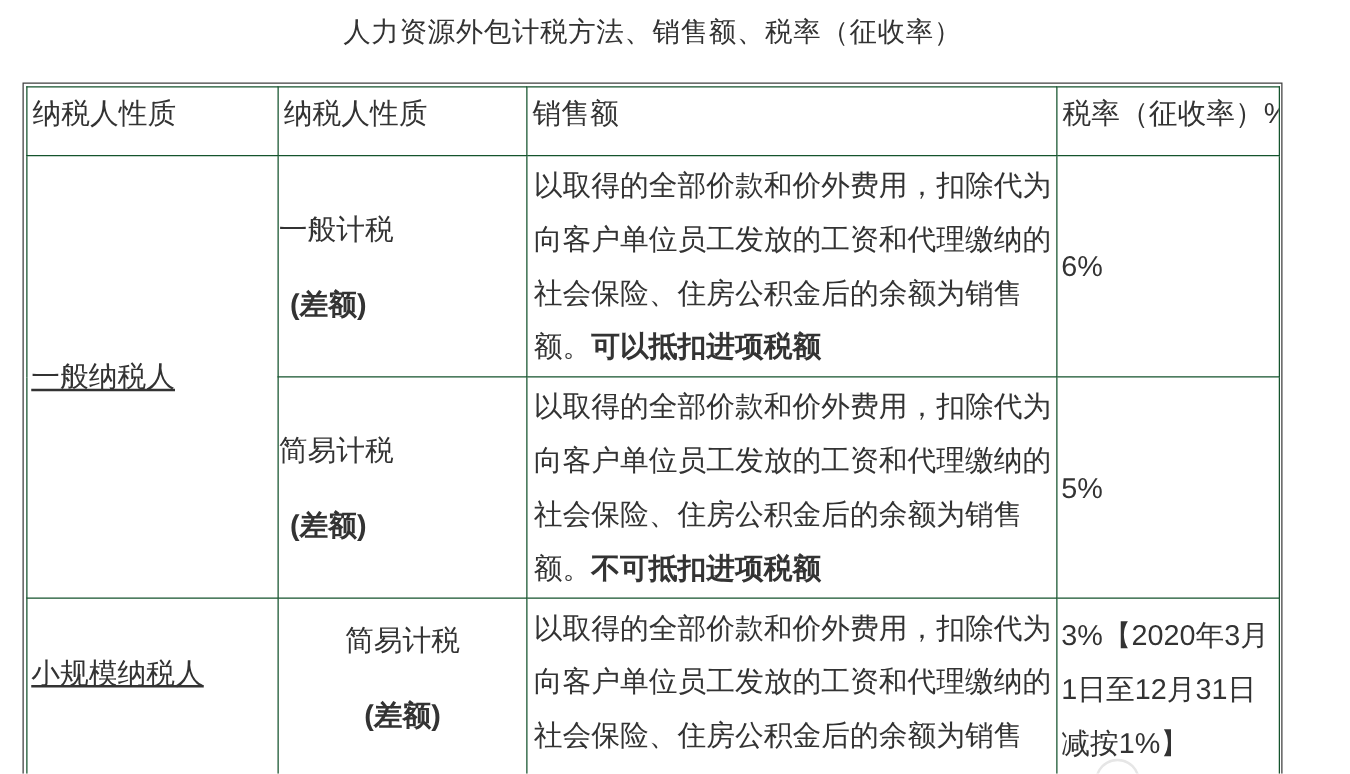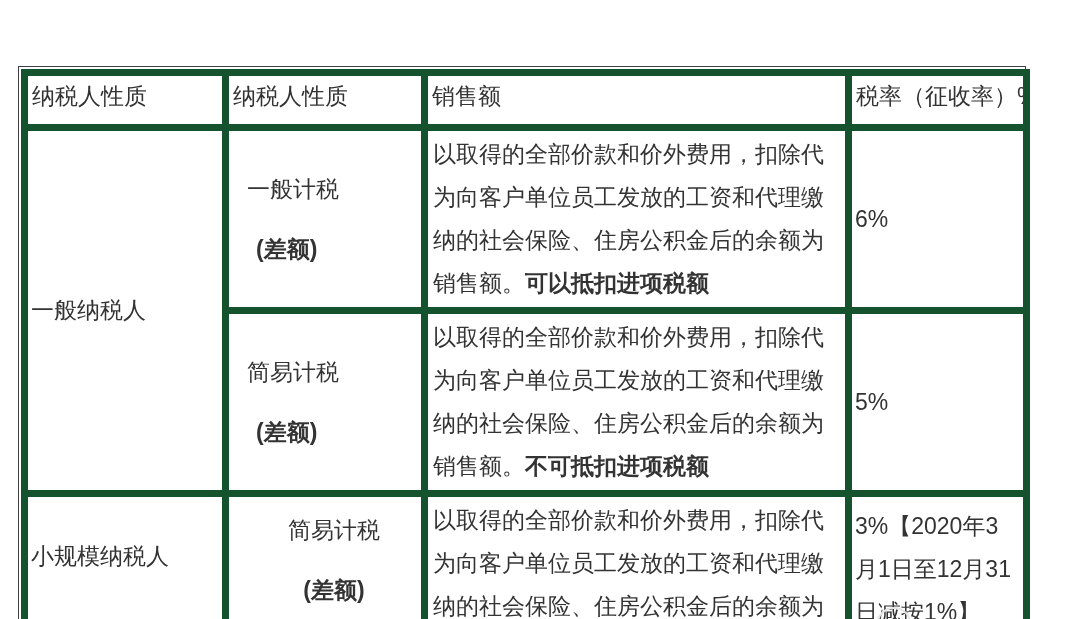--- a/index.html
+++ b/index.html
@@ -34,32 +34,32 @@
     background: #ffffff;
   }
   table.tax {
     border-collapse: collapse;
     table-layout: fixed;
     width: 1002px;
     font-size: 23px;
     color: #333333;
   }
   table.tax td {
-    border: 7px solid #14532d;
+    border: 1px solid #14532d;
     overflow: hidden;
   }
   tr.hrow td {
     height: 55px;
     vertical-align: top;
     padding: 7px 3px 0 4px;
     line-height: 27px;
     white-space: nowrap;
   }
-  td.c1 { padding-left: 3px; vertical-align: middle; }
-  td.c2 { padding-left: 18px; vertical-align: middle; line-height: 43px; }
+  td.c1 { padding-left: 3px; vertical-align: middle; text-decoration: underline; }
+  td.c2 { padding-left: 0; vertical-align: middle; line-height: 43px; }
   td.c2 .note { padding-left: 9px; margin-top: 17px; font-weight: bold; }
   td.c3 { padding: 2px 0 2px 5px; line-height: 43px; vertical-align: middle; }
   td.c4 { padding: 0 2px 0 3px; vertical-align: middle; line-height: 43px; }
   td.c3 strong, b { font-weight: 700; }
   
   td.r3-c1 { vertical-align: top; padding-top: 44px; }
   td.r3-c2 { vertical-align: top; padding-top: 12px; text-align: center; }
   td.r3-c2 .note { padding-left: 0; }
   td.r3-c4 { vertical-align: top; padding-top: 8px; }
   .spinner-arc {
@@ -71,20 +71,21 @@
     border: 2px solid #e6e6e6;
     border-radius: 50%;
     background: transparent;
   }
 </style>
 </head>
 <body>
 
 <div class="page">
 
+  <div class="title">人力资源外包计税方法、销售额、税率（征收率）</div>
 
   <div class="table-wrap">
     <table class="tax">
       <colgroup>
         <col style="width:201px">
         <col style="width:199px">
         <col style="width:424px">
         <col style="width:178px">
       </colgroup>
 

